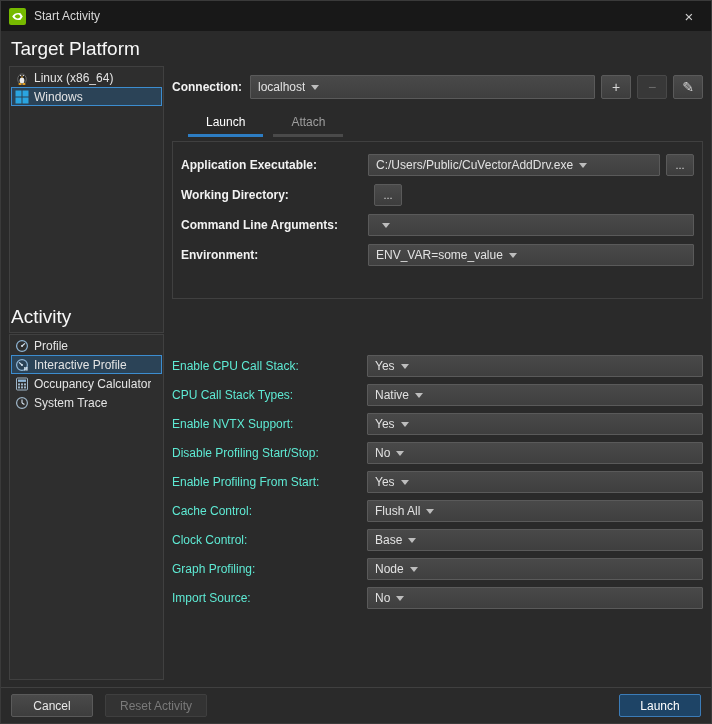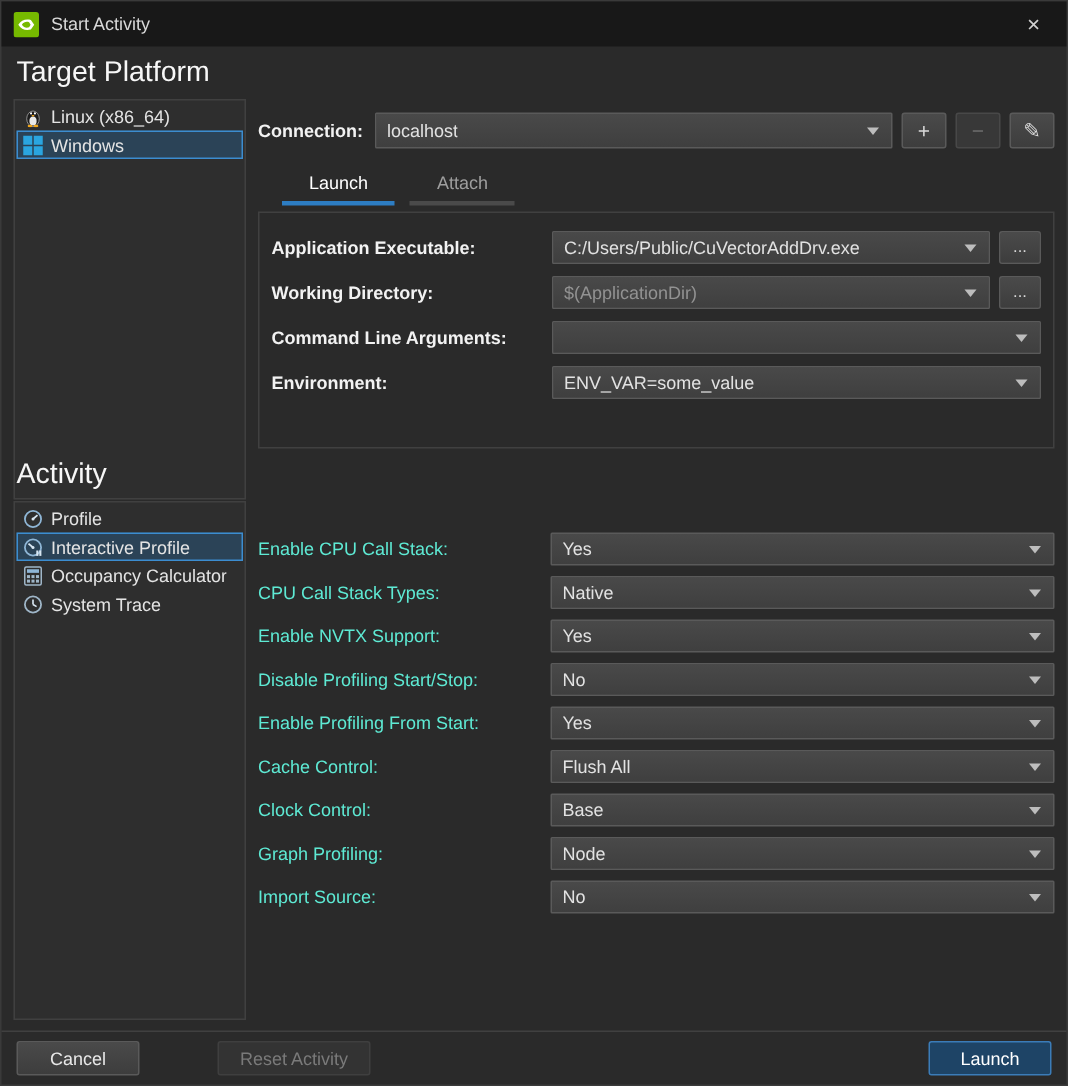--- a/index.html
+++ b/index.html
@@ -40,21 +40,21 @@
     width:30px; height:24px; margin-left:6px; flex:0 0 30px;
     background:linear-gradient(#4a4a4a,#3d3d3d); border:1px solid #5a5a5a; border-radius:2px;
     color:#d8d8d8; font-size:14px; display:flex; align-items:center; justify-content:center;
   }
   .toolbtn.disabled { color:#6d6d6d; background:#383838; border-color:#484848; }
 
   
   .combo {
     height:24px; flex:1; min-width:0;
     background:linear-gradient(#494949,#3f3f3f); border:1px solid #5a5a5a; border-radius:1px;
-    display:flex; align-items:center; justify-content:space-between; padding-left:7px;
+    display:flex; align-items:center; padding-left:7px;
   }
   .combo.small { height:22px; }
   .combo-value { color:#e2e2e2; white-space:nowrap; overflow:hidden; text-overflow:ellipsis; }
   .combo-value.placeholder { color:#929292; }
   .combo-arrow { width:0; height:0; border-left:4px solid transparent; border-right:4px solid transparent; border-top:5px solid #bdbdbd; margin:0 8px 0 6px; flex:0 0 auto; }
 
   
   .tabs { display:flex; gap:10px; margin:13px 0 2px 16px; }
   .tab { padding:3px 18px 5px 18px; color:#9e9e9e; border-bottom:3px solid #4a4a4a; }
   .tab.active { color:#ffffff; border-bottom:3px solid #2d7dc3; }
@@ -77,21 +77,21 @@
   .setting-row { display:flex; align-items:center; margin-bottom:7px; }
   .s-label { flex:0 0 195px; font-weight:normal; color:#5eead4; }
 
   
   .footer { flex:0 0 36px; border-top:1px solid #404040; display:flex; align-items:center; padding:0 10px; gap:12px; }
   .btn {
     height:23px; min-width:82px; padding:0 14px;
     background:linear-gradient(#4a4a4a,#3d3d3d); border:1px solid #5a5a5a; border-radius:2px;
     color:#e8e8e8; font-size:12px; display:flex; align-items:center; justify-content:center;
   }
-  .btn.disabled { background:#333333; border-color:#3f3f3f; color:#7a7a7a;margin-left:40px; }
+  .btn.disabled { background:#333333; border-color:#3f3f3f; color:#7a7a7a; }
   .btn.primary { background:#1e4466; border:1px solid #3b7cb8; color:#ffffff; }
   .f-spacer { flex:1; }
 </style>
 </head>
 <body>
 
 <div class="window">
 
   <div class="titlebar">
     <span class="logo">
@@ -163,24 +163,20 @@
             <span class="f-label">Application Executable:</span>
             <div class="combo small">
               <span class="combo-value">C:/Users/Public/CuVectorAddDrv.exe</span>
               <span class="combo-arrow"></span>
             </div>
             <button class="browse-btn">...</button>
           </div>
 
           <div class="field-row">
             <span class="f-label">Working Directory:</span>
-            <div class="combo small">
-              <span class="combo-value placeholder">$(ApplicationDir)</span>
-              <span class="combo-arrow"></span>
-            </div>
             <button class="browse-btn">...</button>
           </div>
 
           <div class="field-row">
             <span class="f-label">Command Line Arguments:</span>
             <div class="combo small">
               <span class="combo-value"></span>
               <span class="combo-arrow"></span>
             </div>
           </div>

